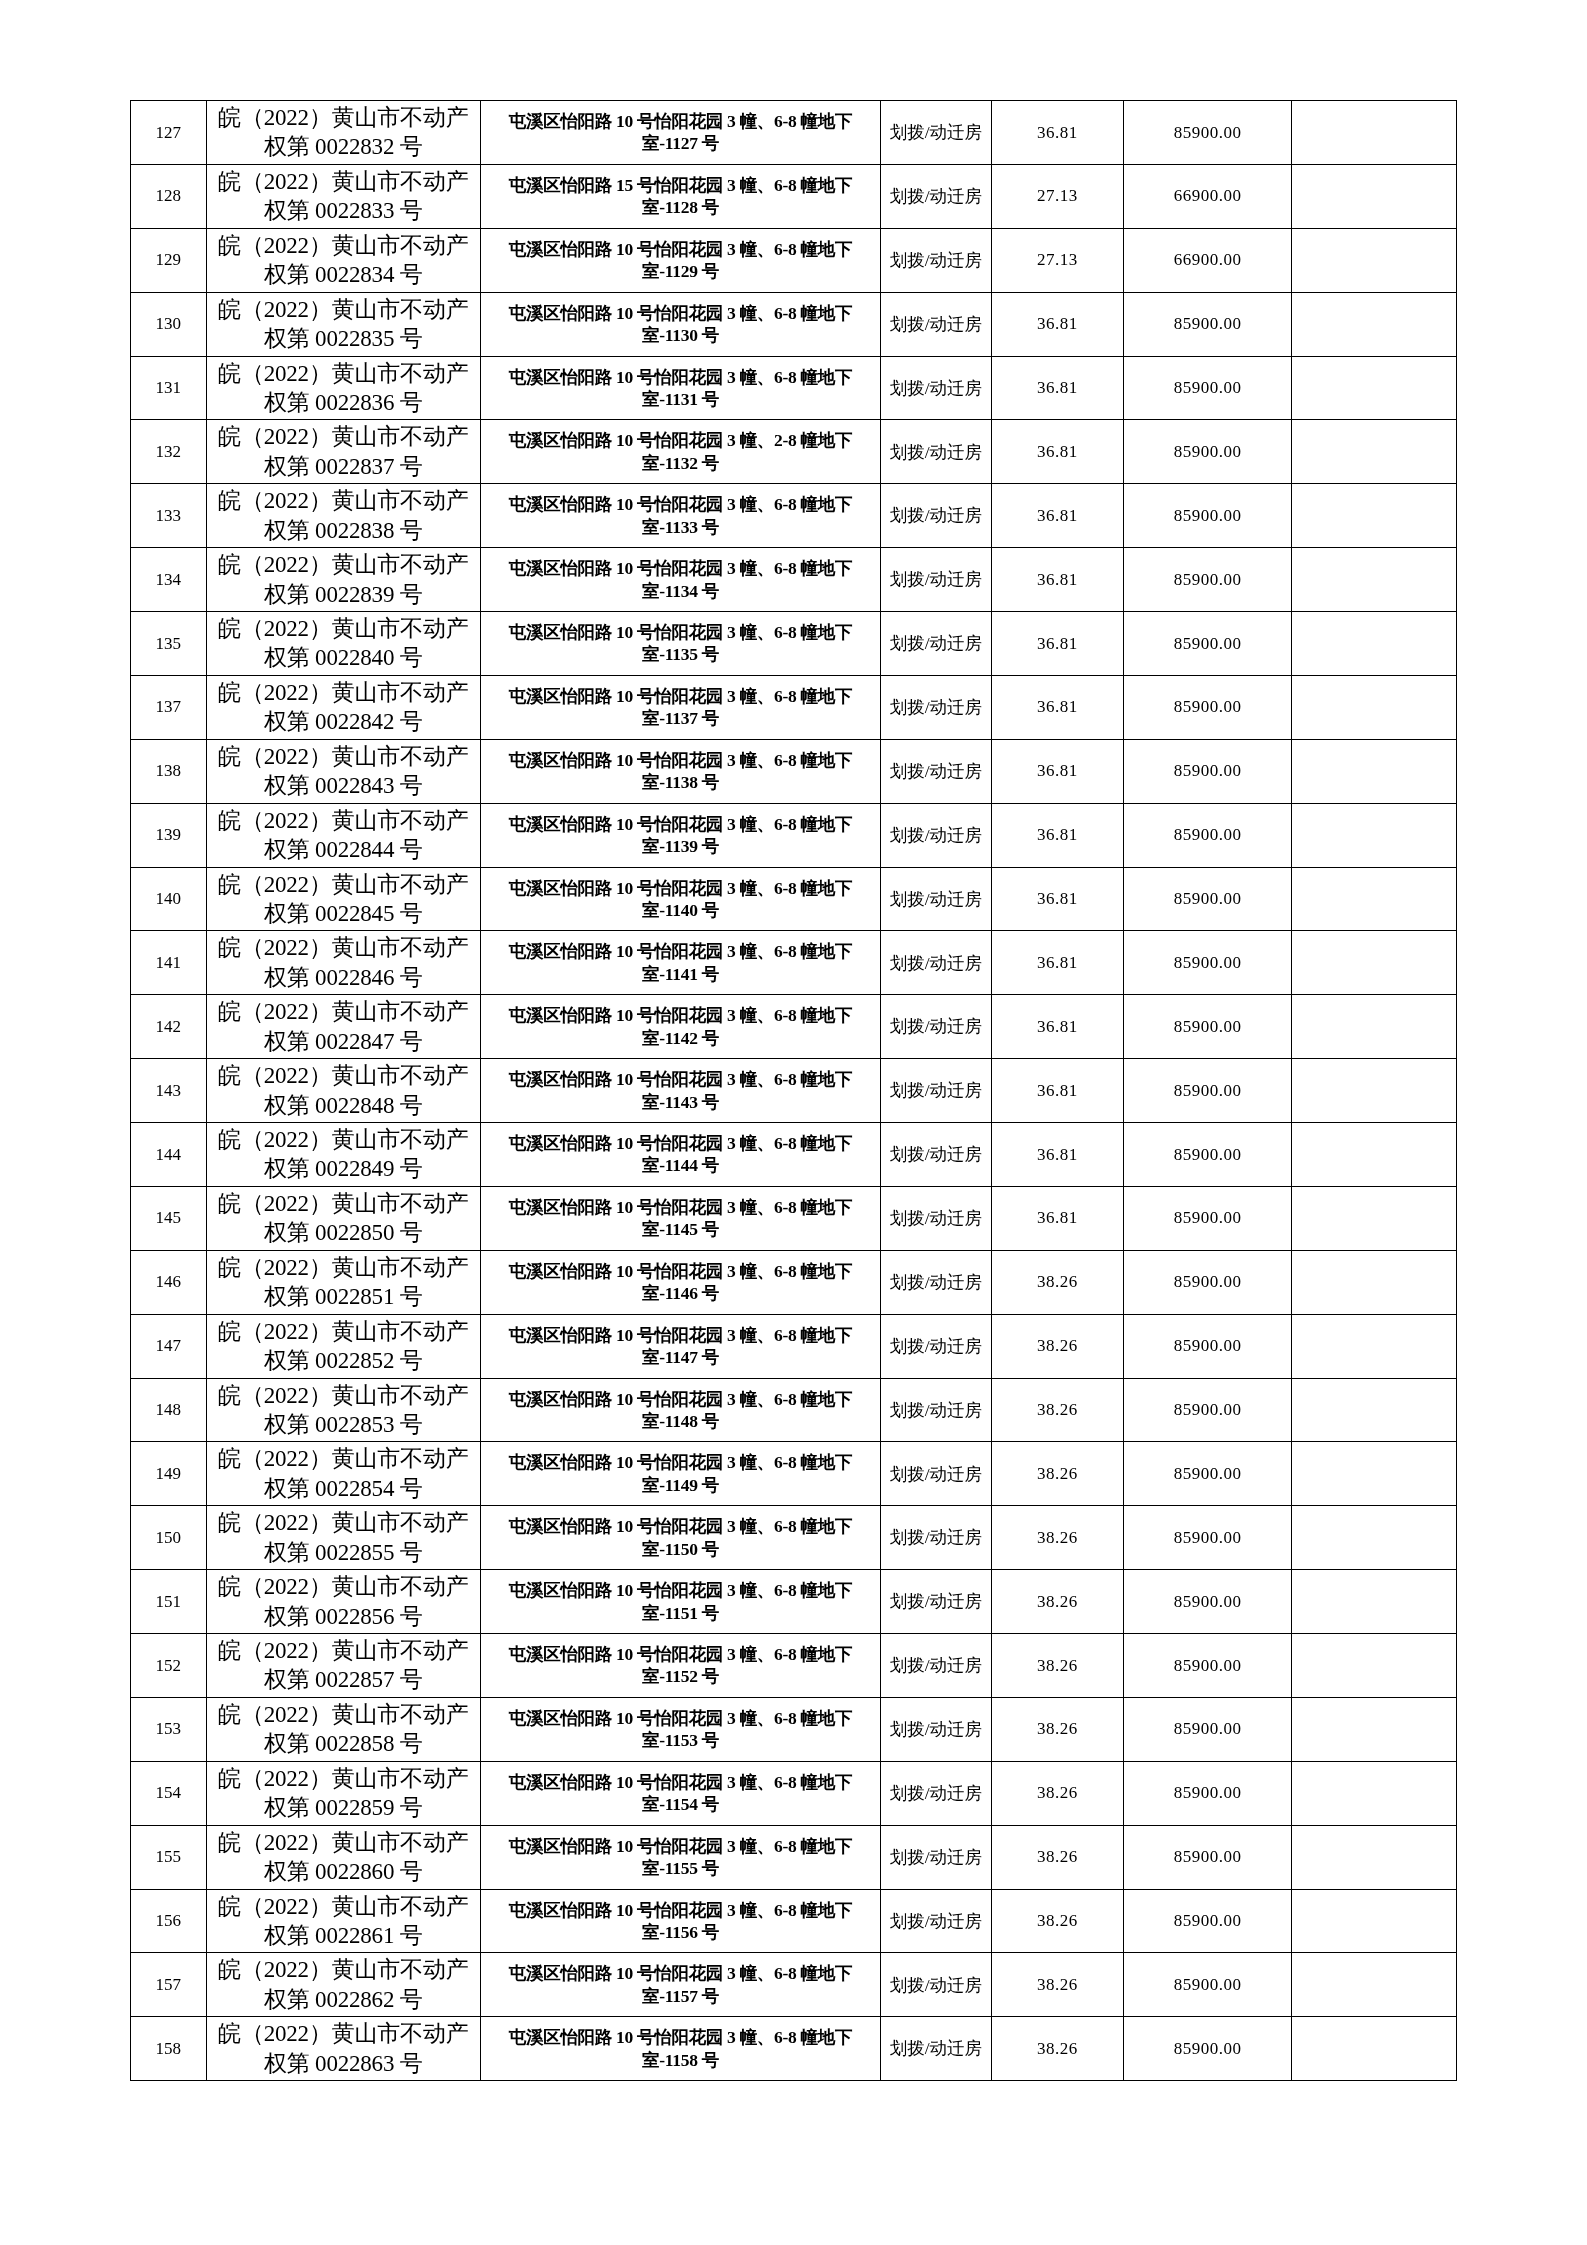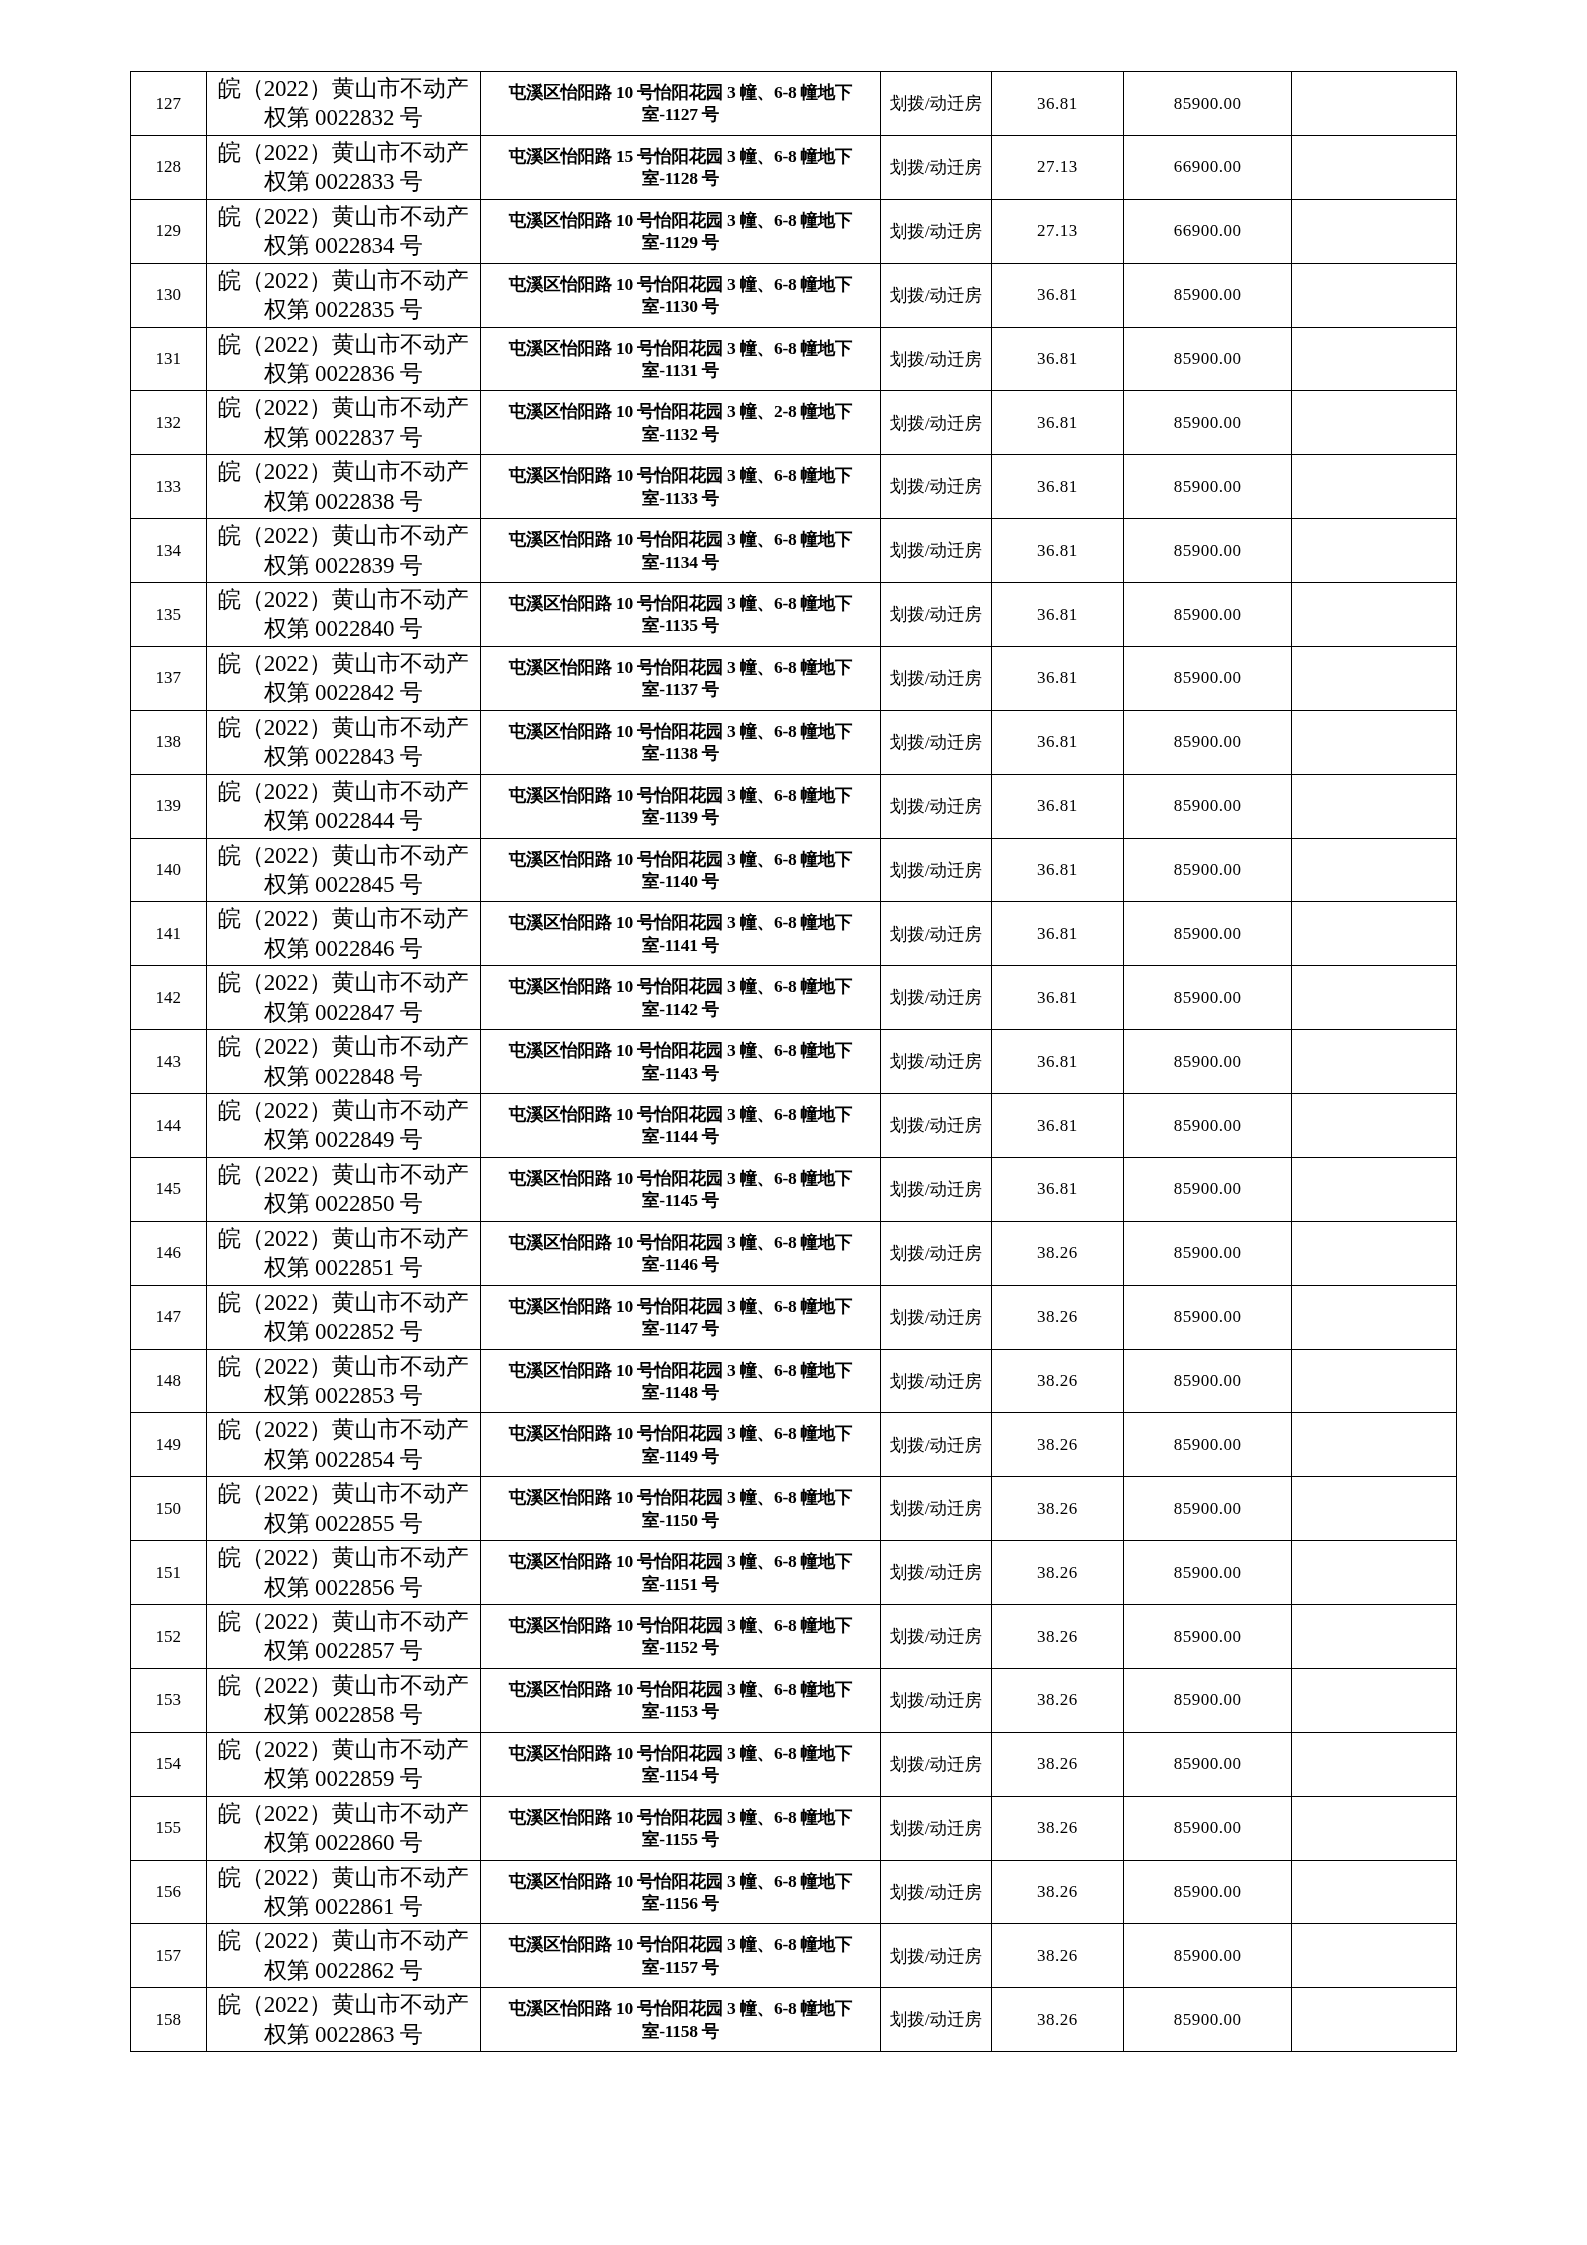--- a/index.html
+++ b/index.html
@@ -11,21 +11,21 @@
     width: 1587px;
     height: 2245px;
     font-family: "Liberation Serif", "DejaVu Serif", serif;
     color: #000000;
   }
   .page {
     position: relative;
     width: 1587px;
     height: 2245px;
     box-sizing: border-box;
-    padding: 71px 130px 0 130px;
+    padding: 100px 130px 0 130px;
   }
   table.doc-table {
     border-collapse: collapse;
     width: 1327px;
     table-layout: fixed;
   }
   table.doc-table td {
     border: 1px solid #000000;
     padding: 2px 3px;
     vertical-align: middle;

